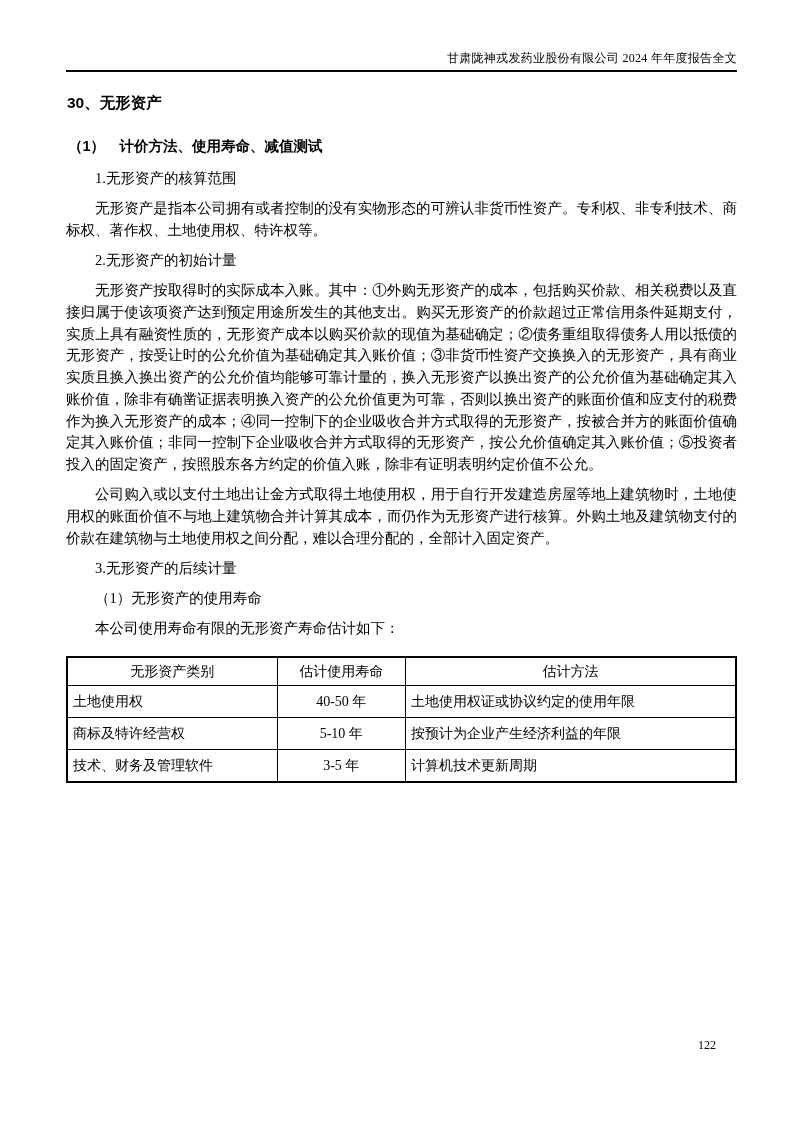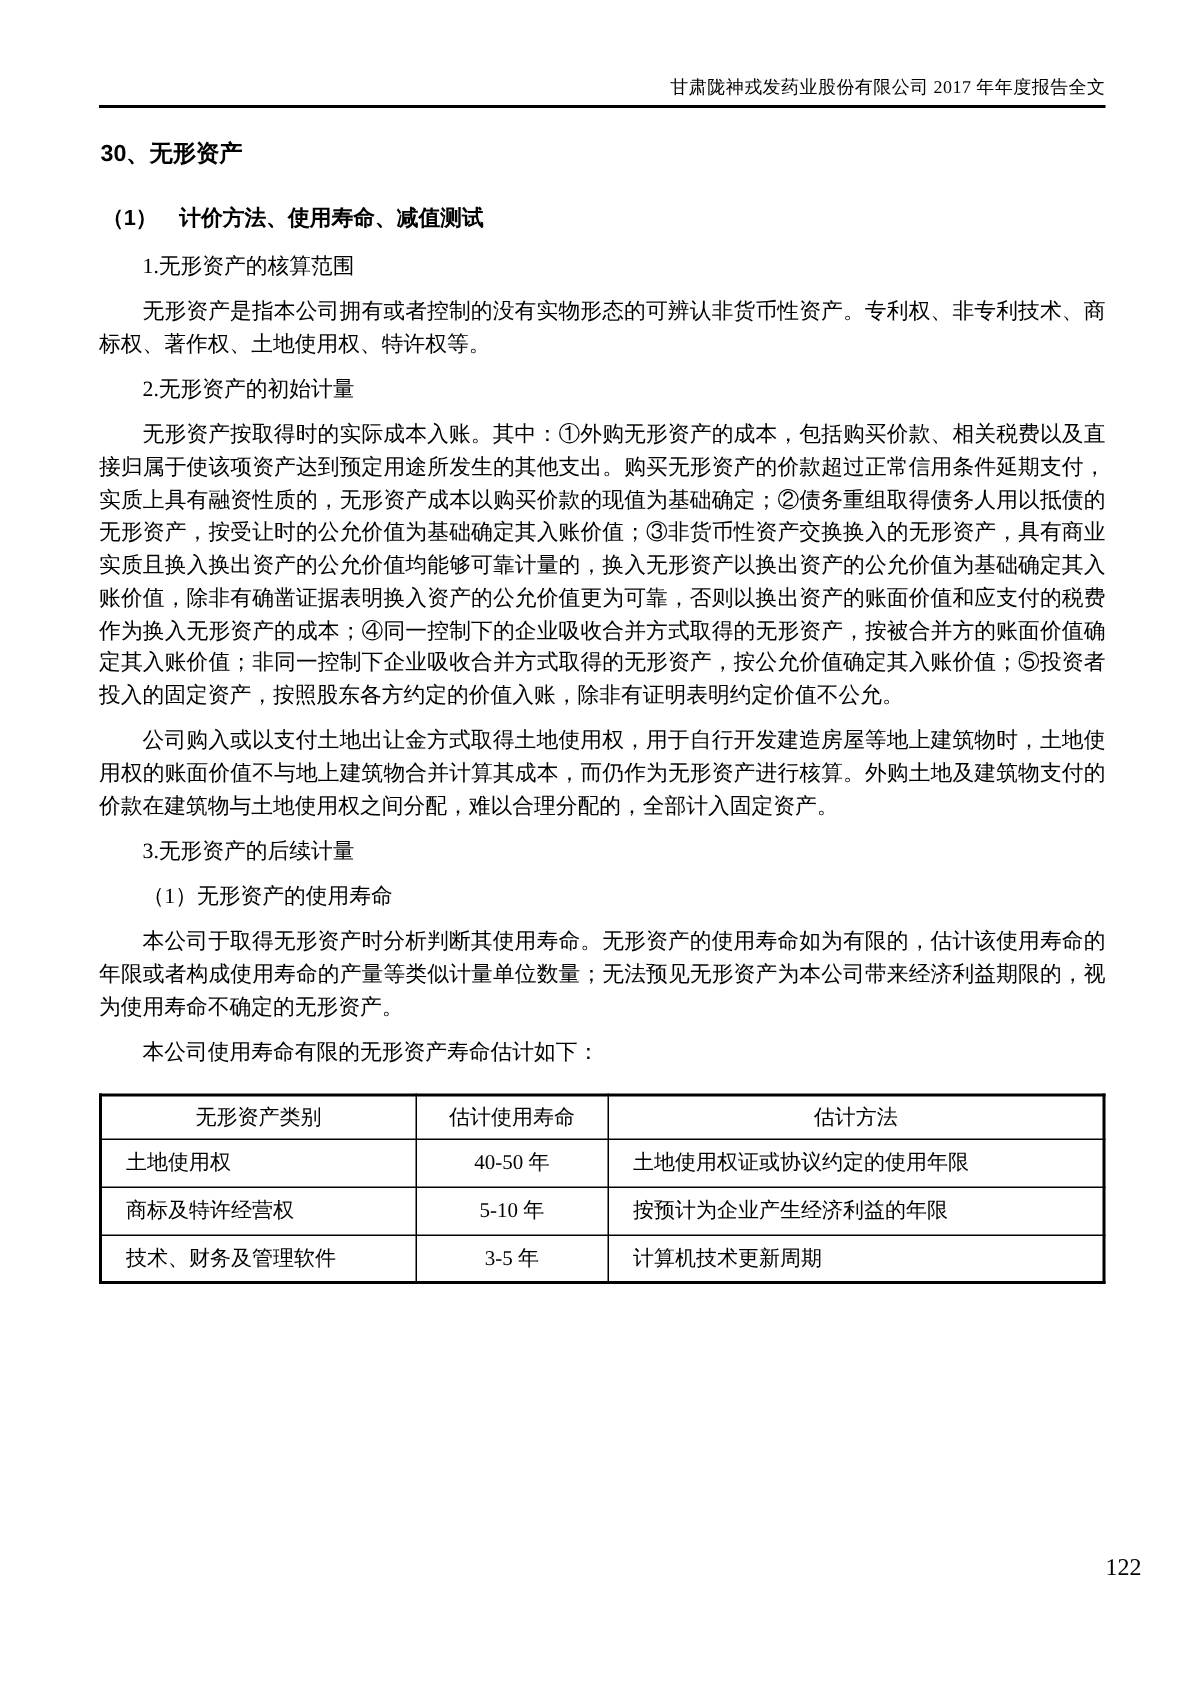--- a/index.html
+++ b/index.html
@@ -64,66 +64,65 @@
     width: 100%;
     border-collapse: collapse;
     border: 2px solid #000000;
     margin: 5px 0 10px 0;
     font-size: 14px;
   }
   table.life-table th,
   table.life-table td {
     border: 1px solid #000000;
     font-weight: normal;
-    padding: 0 16px;
+    padding: 0 5px;
     box-sizing: border-box;
   }
   table.life-table th {
     height: 29px;
     text-align: center;
   }
   table.life-table td {
     height: 32px;
   }
   .col-category { width: 31.4%; }
   .col-life     { width: 19.2%; }
   .col-method   { width: 49.4%; }
   td.cell-category { text-align: left; padding-left: 10px; }
   td.cell-life     { text-align: center; }
   td.cell-method   { text-align: left; padding-left: 10px; }
   .page-number {
     position: absolute;
     top: 1038px;
-    left: 737px;
-    font-size: 16px;
+    left: 698px;
+    font-size: 12px;
     line-height: 15px;
   }
 </style>
 </head>
 <body>
 
 <div class="page">
   <div class="content">
 
     <div class="doc-header">
-      <div class="doc-header-text">甘肃陇神戎发药业股份有限公司 2017 年年度报告全文</div>
+      <div class="doc-header-text">甘肃陇神戎发药业股份有限公司 2024 年年度报告全文</div>
       <hr class="doc-header-rule">
     </div>
 
     <div class="section-title">30、无形资产</div>
     <div class="subsection-title">（1）　计价方法、使用寿命、减值测试</div>
 
     <p class="para">1.无形资产的核算范围</p>
     <p class="para">无形资产是指本公司拥有或者控制的没有实物形态的可辨认非货币性资产。专利权、非专利技术、商标权、著作权、土地使用权、特许权等。</p>
     <p class="para">2.无形资产的初始计量</p>
     <p class="para">无形资产按取得时的实际成本入账。其中：①外购无形资产的成本，包括购买价款、相关税费以及直接归属于使该项资产达到预定用途所发生的其他支出。购买无形资产的价款超过正常信用条件延期支付，实质上具有融资性质的，无形资产成本以购买价款的现值为基础确定；②债务重组取得债务人用以抵债的无形资产，按受让时的公允价值为基础确定其入账价值；③非货币性资产交换换入的无形资产，具有商业实质且换入换出资产的公允价值均能够可靠计量的，换入无形资产以换出资产的公允价值为基础确定其入账价值，除非有确凿证据表明换入资产的公允价值更为可靠，否则以换出资产的账面价值和应支付的税费作为换入无形资产的成本；④同一控制下的企业吸收合并方式取得的无形资产，按被合并方的账面价值确定其入账价值；非同一控制下企业吸收合并方式取得的无形资产，按公允价值确定其入账价值；⑤投资者投入的固定资产，按照股东各方约定的价值入账，除非有证明表明约定价值不公允。</p>
     <p class="para">公司购入或以支付土地出让金方式取得土地使用权，用于自行开发建造房屋等地上建筑物时，土地使用权的账面价值不与地上建筑物合并计算其成本，而仍作为无形资产进行核算。外购土地及建筑物支付的价款在建筑物与土地使用权之间分配，难以合理分配的，全部计入固定资产。</p>
     <p class="para">3.无形资产的后续计量</p>
     <p class="para">（1）无形资产的使用寿命</p>
-    <p class="para">本公司于取得无形资产时分析判断其使用寿命。无形资产的使用寿命如为有限的，估计该使用寿命的年限或者构成使用寿命的产量等类似计量单位数量；无法预见无形资产为本公司带来经济利益期限的，视为使用寿命不确定的无形资产。</p>
     <p class="para pre-table">本公司使用寿命有限的无形资产寿命估计如下：</p>
 
     <table class="life-table">
       <colgroup>
         <col class="col-category">
         <col class="col-life">
         <col class="col-method">
       </colgroup>
       <thead>
         <tr>

